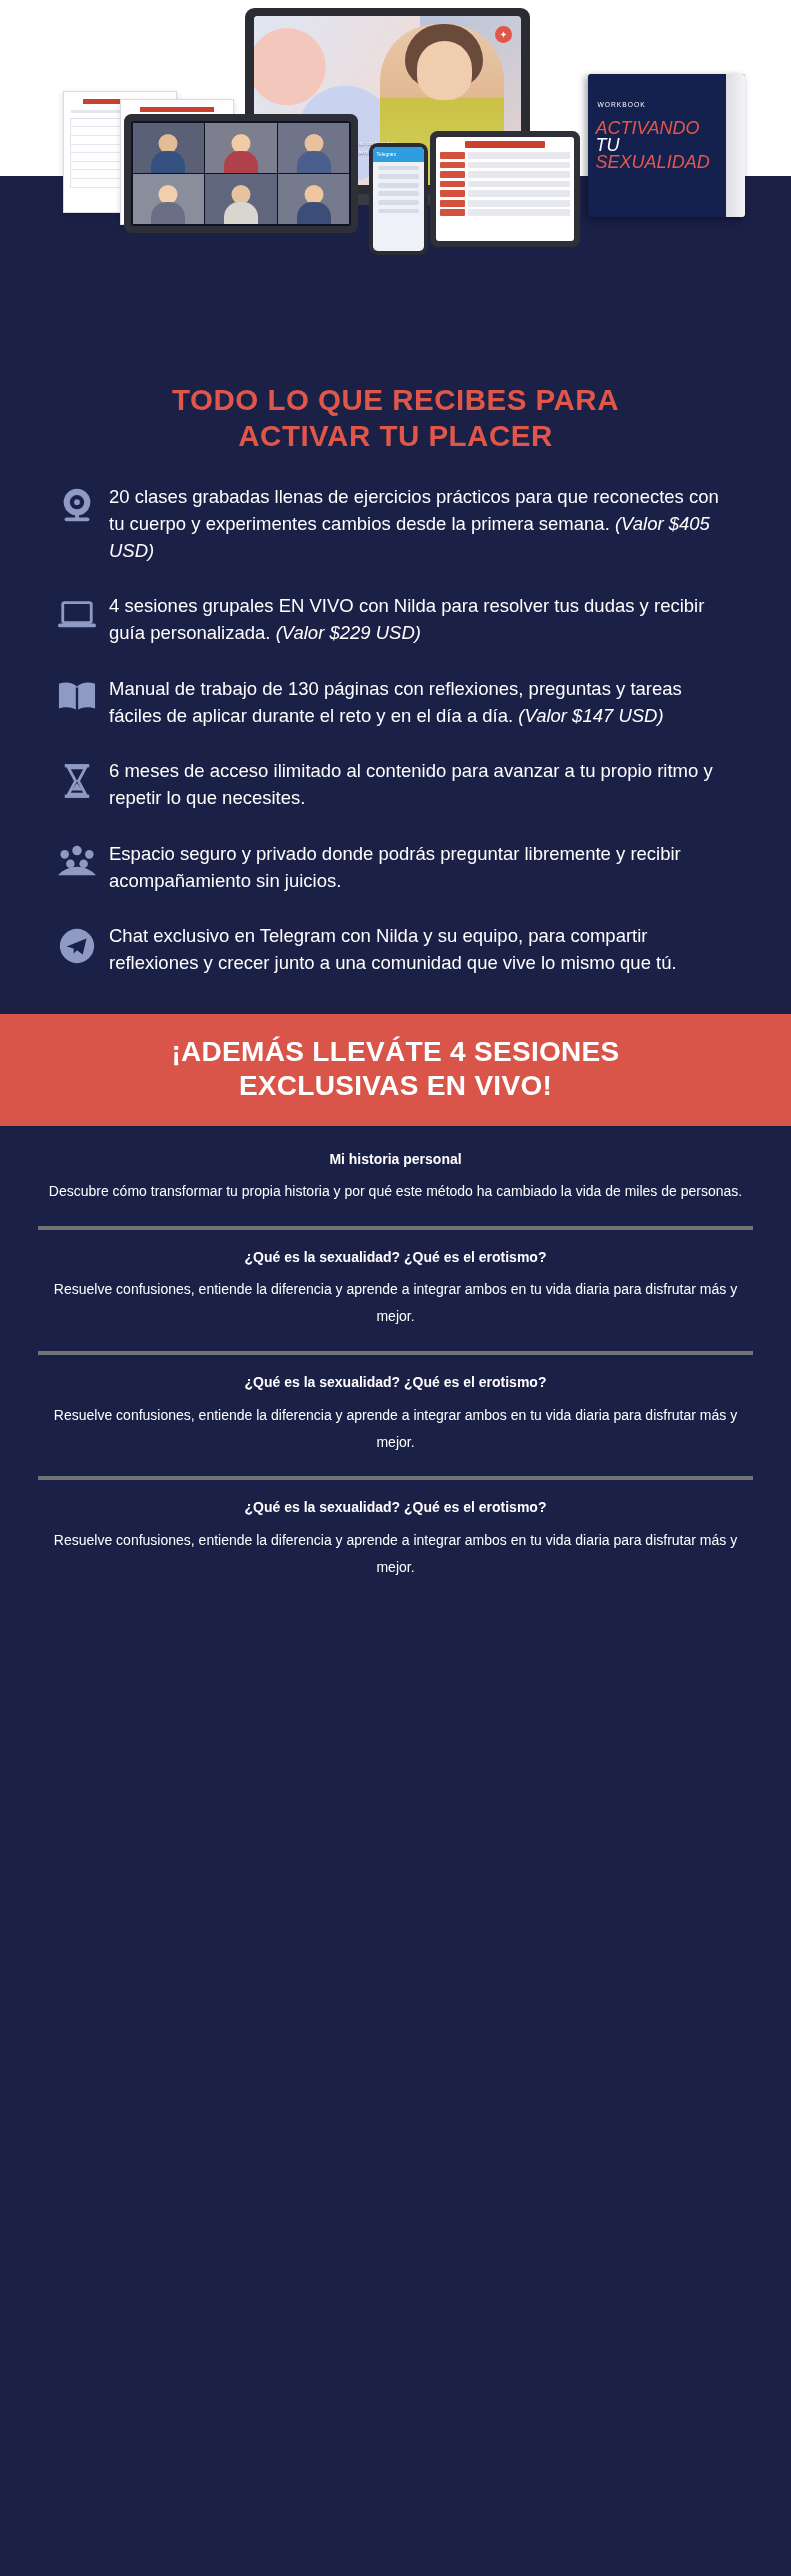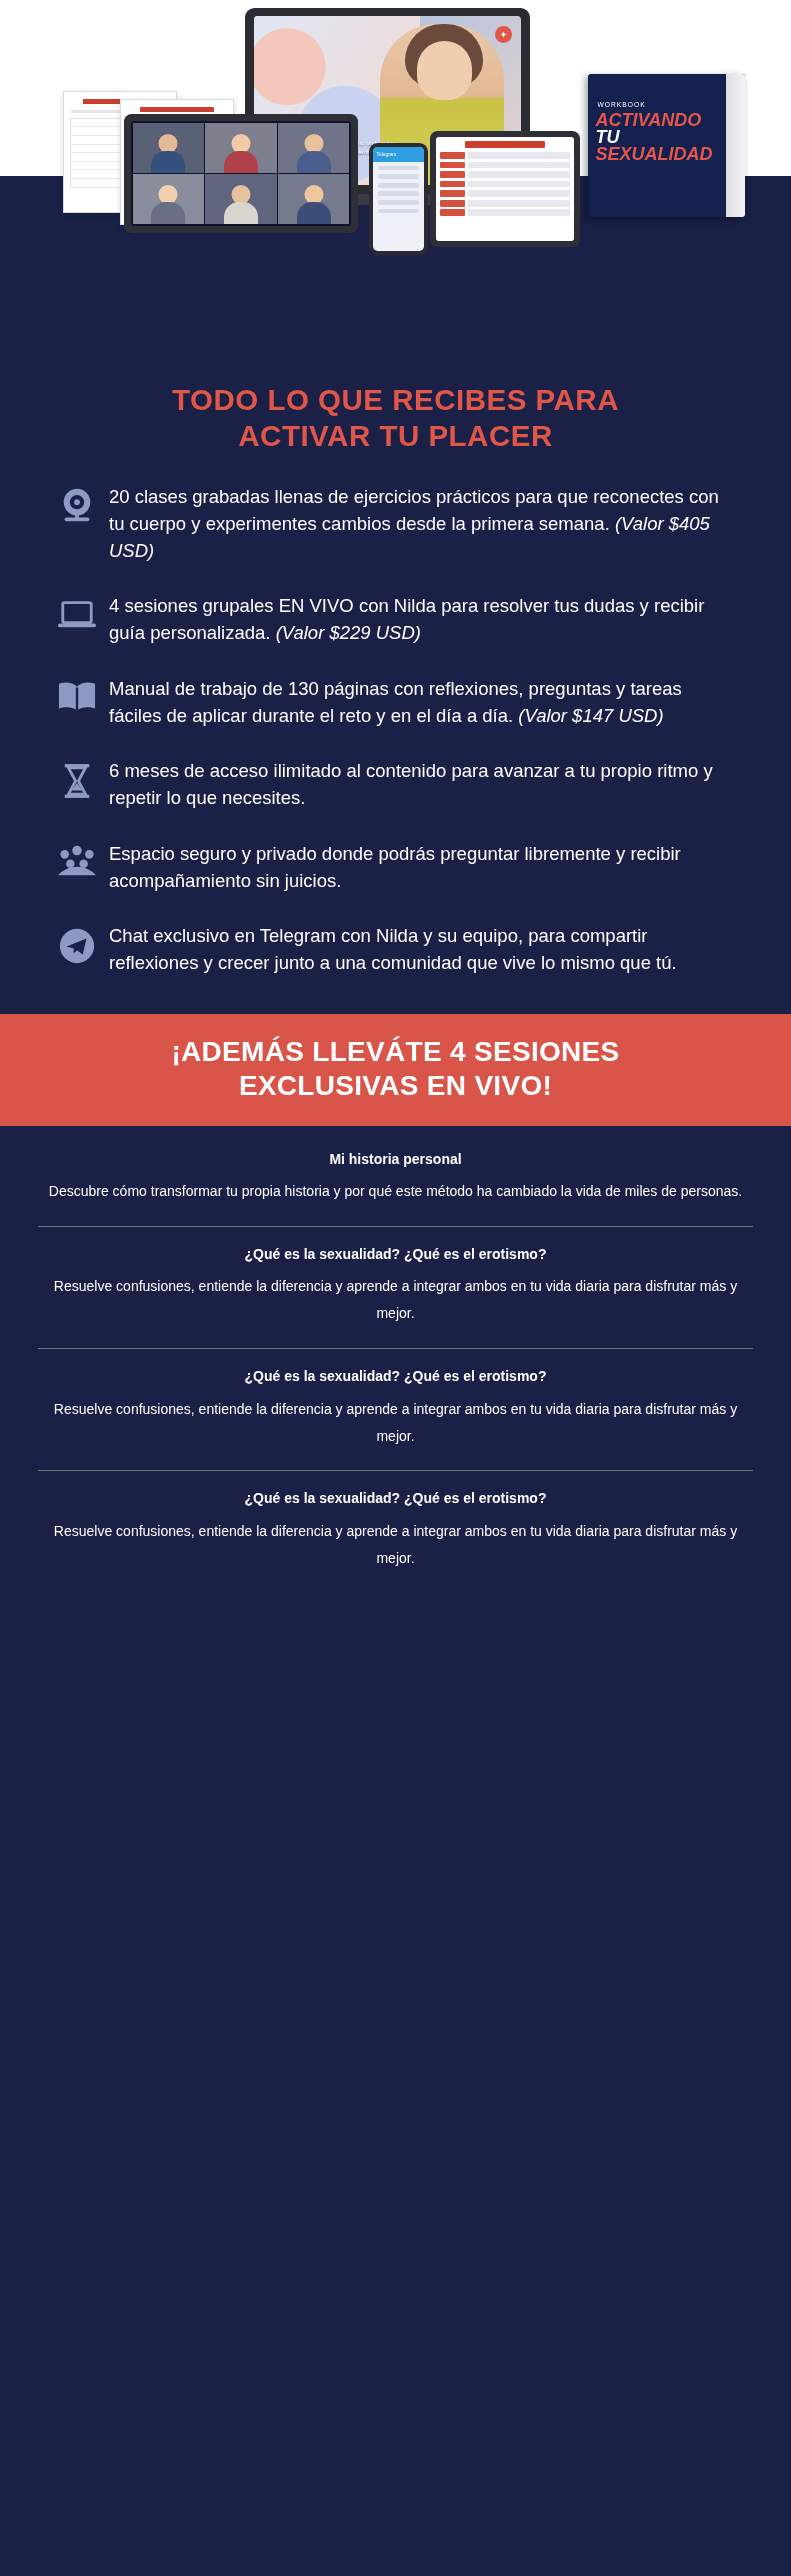--- a/index.html
+++ b/index.html
@@ -126,24 +126,24 @@
   }
   .book-label {
     position: absolute;
     left: 9.5px; top: 27px;
     font-size: 6.7px;
     color: #ffffff;
     letter-spacing: 1px;
   }
   .book-title {
     position: absolute;
-    left: 7.6px; top: 38px;
+    left: 7.6px; top: 46px;
     width: 120px;
     color: #e6574b;
-    font-weight: bold;
+    font-weight: normal;
     font-size: 18px;
     line-height: 17px;
     font-style: italic;
   }
   .book-title .white { color: #fff; }
 
   
   .tablet {
     position: absolute;
     left: 124px; top: 114px;
@@ -282,21 +282,21 @@
     color: #ffffff;
     font-size: 28px;
     line-height: 34px;
     letter-spacing: 0.3px;
     text-transform: uppercase;
   }
 
   
   .sessions { padding: 25px 38px 57px; }
   .session { text-align: center; padding: 0 0 5.7px; }
-  .session + .session { border-top: 1px solid #737373; padding-top: 19px; margin-top: 15px; }
+  .session + .session { border-top: 4px solid #737373; padding-top: 19px; margin-top: 15px; }
   .s-title {
     color: #ffffff;
     font-size: 14px;
     font-weight: bold;
     margin-bottom: 11.4px;
   }
   .s-desc {
     color: #ffffff;
     font-size: 14px;
     line-height: 27px;

